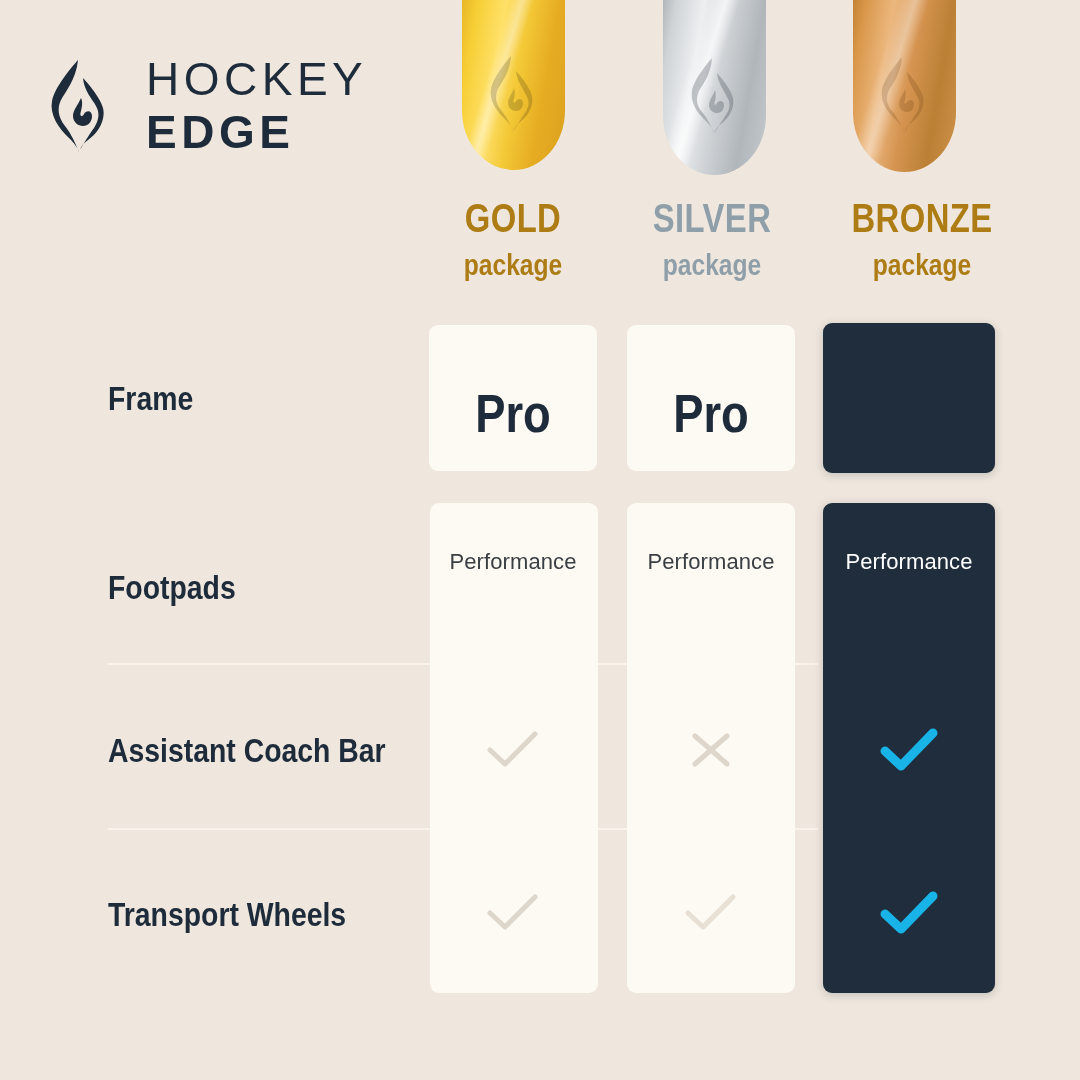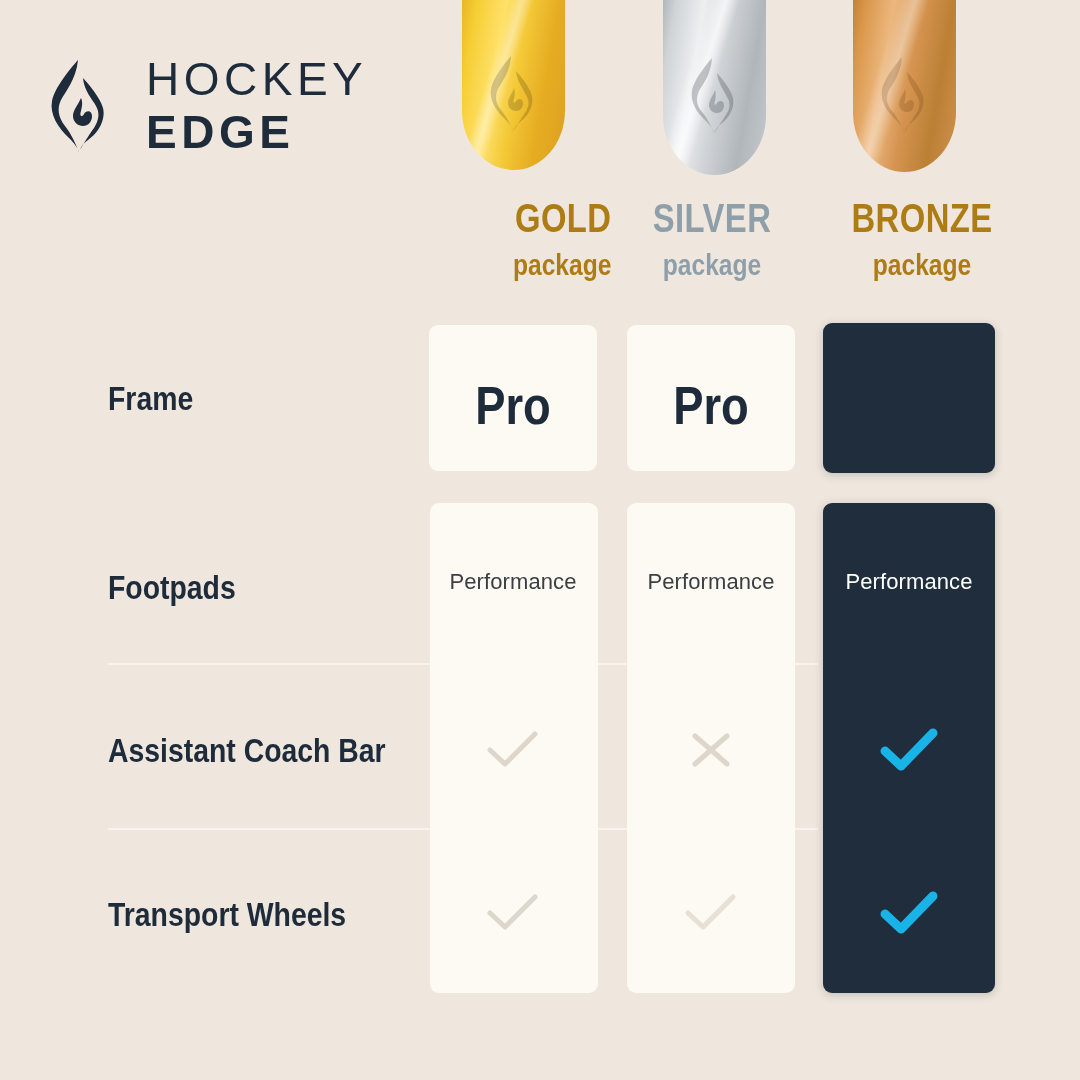--- a/index.html
+++ b/index.html
@@ -110,21 +110,21 @@
     line-height: 1;
   }
   .pkg-sub {
     font-family: "Liberation Sans Narrow", "Liberation Sans", sans-serif;
     font-size: 30px;
     font-weight: 700;
     transform: scaleX(0.82);
     line-height: 1;
     margin-top: 12px;
   }
-  #label-gold   { left: 393px; top: 198px; text-align: right; }
+  #label-gold   { left: 393px; top: 198px; }
   #label-silver { left: 592px; top: 198px; }
   #label-bronze { left: 802px; top: 198px; }
   .gold-text   { color: #AD7C14; }
   .silver-text { color: #8E9FAA; }
   .bronze-text { color: #AD7C14; }
 
   
   .row-label {
     position: absolute;
     left: 108px;
@@ -171,22 +171,22 @@
   #card-tall-bronze { left: 823px; top: 503px; width: 172px; height: 490px; }
 
   
   .cell {
     position: absolute;
     width: 172px;
     display: flex;
     align-items: center;
     justify-content: center;
   }
-  .cell-frame { height: 176px; top: 317px; }
-  .cell-pad   { height: 60px;  top: 552px; }
+  .cell-frame { height: 176px; top: 325px; }
+  .cell-pad   { height: 60px;  top: 532px; }
   .cell-icon  { height: 70px; }
   .row2-icon  { top: 715px; }
   .row3-icon  { top: 878px; }
 
   .col-gold   { left: 427px; }
   .col-silver { left: 625px; }
   .col-bronze { left: 823px; }
 
   .frame-text {
     font-family: "Liberation Sans Narrow", "Liberation Sans", sans-serif;

